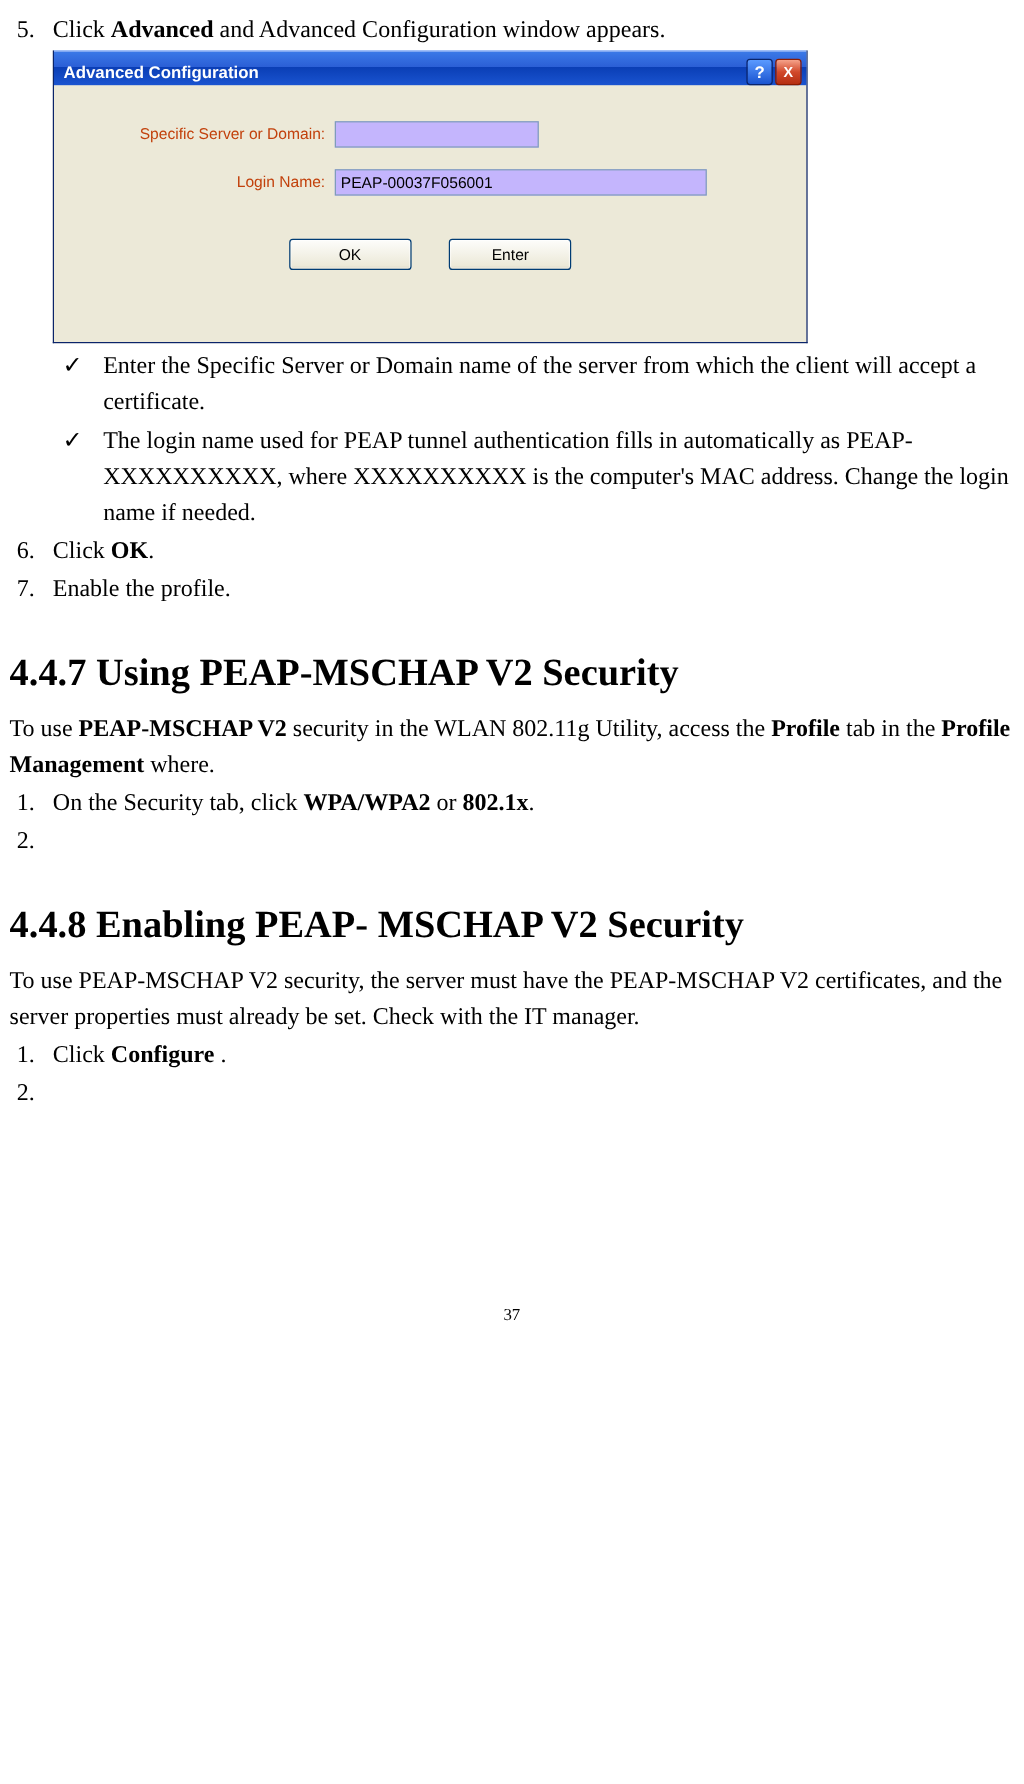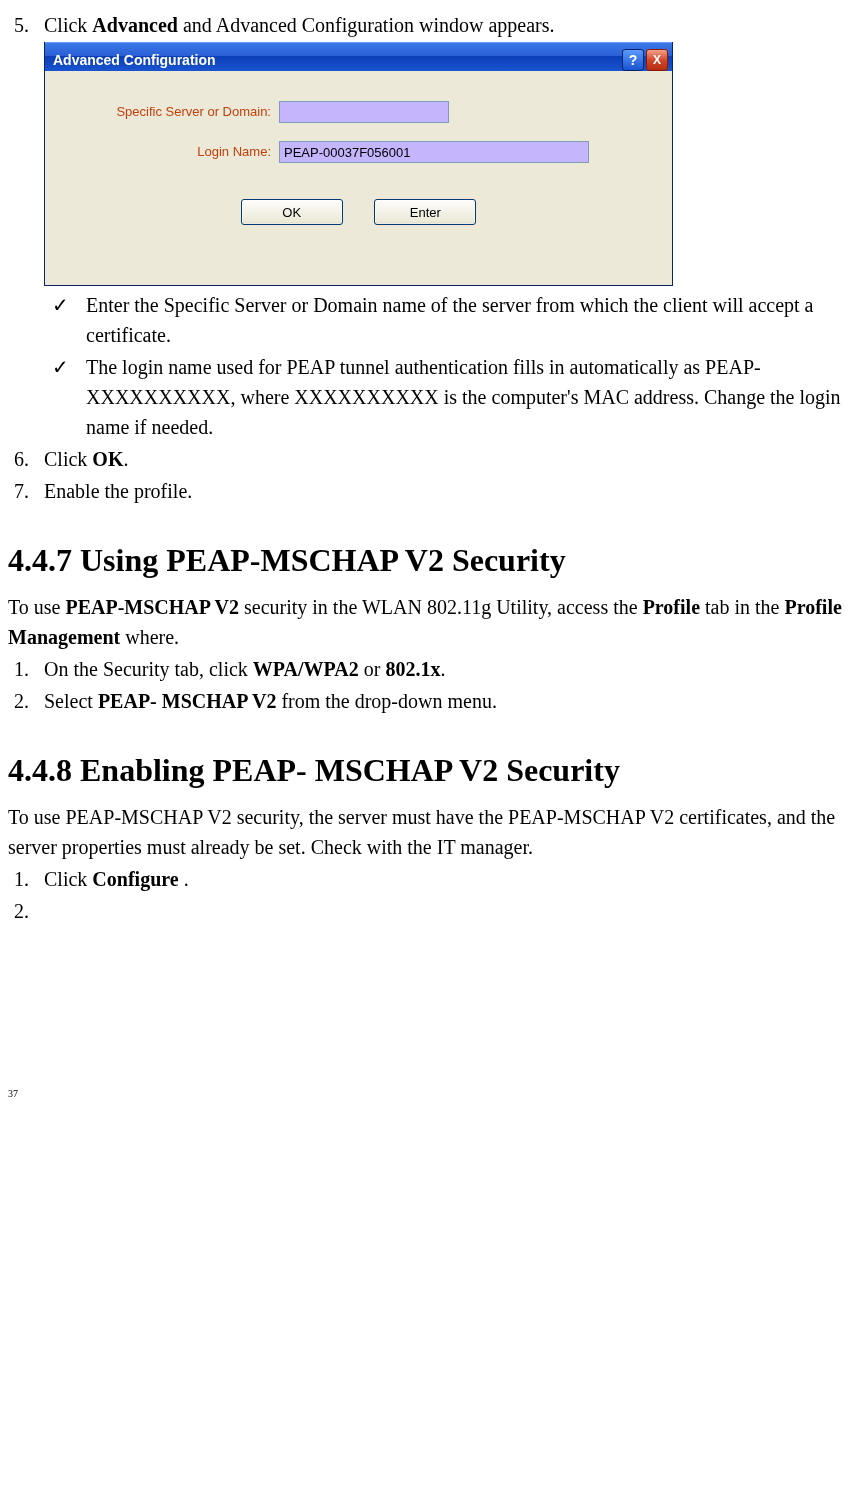--- a/index.html
+++ b/index.html
@@ -124,22 +124,22 @@
     h2 {
       font-size: 32px;
       font-weight: bold;
       margin: 30px 0 8px 0;
     }
     .body-para {
       margin-top: 2px;
       margin-bottom: 2px;
     }
     .page-num {
-      text-align: left;
-      font-size: 10px;
+      text-align: center;
+      font-size: 14px;
       margin-top: 160px;
     }
     b { font-weight: bold; margin-top: 44px; }
   </style>
 </head>
 <body>
 
 <div class="num-list">
   <div class="num-item">
     <span class="num-marker">5.</span>
@@ -198,21 +198,20 @@
 <div class="body-para">
   <span>To use </span><b>PEAP-MSCHAP V2</b><span> security in the WLAN 802.11g Utility, access the </span><b>Profile</b><span> tab in the </span><b>Profile Management</b><span> where.</span>
 </div>
 <div class="num-list">
   <div class="num-item">
     <span class="num-marker">1.</span>
     <span><span>On the Security tab, click </span><b>WPA/WPA2</b><span> or </span><b>802.1x</b><span>.</span></span>
   </div>
   <div class="num-item">
     <span class="num-marker">2.</span>
-    <span><span>Select </span><b>PEAP- MSCHAP V2</b><span> from the drop-down menu.</span></span>
   </div>
 </div>
 
 <h2>4.4.8 Enabling PEAP- MSCHAP V2 Security</h2>
 <div class="body-para">To use PEAP-MSCHAP V2 security, the server must have the PEAP-MSCHAP V2 certificates, and the server properties must already be set. Check with the IT manager.</div>
 <div class="num-list">
   <div class="num-item">
     <span class="num-marker">1.</span>
     <span><span>Click </span><b>Configure</b><span> .</span></span>
   </div>

